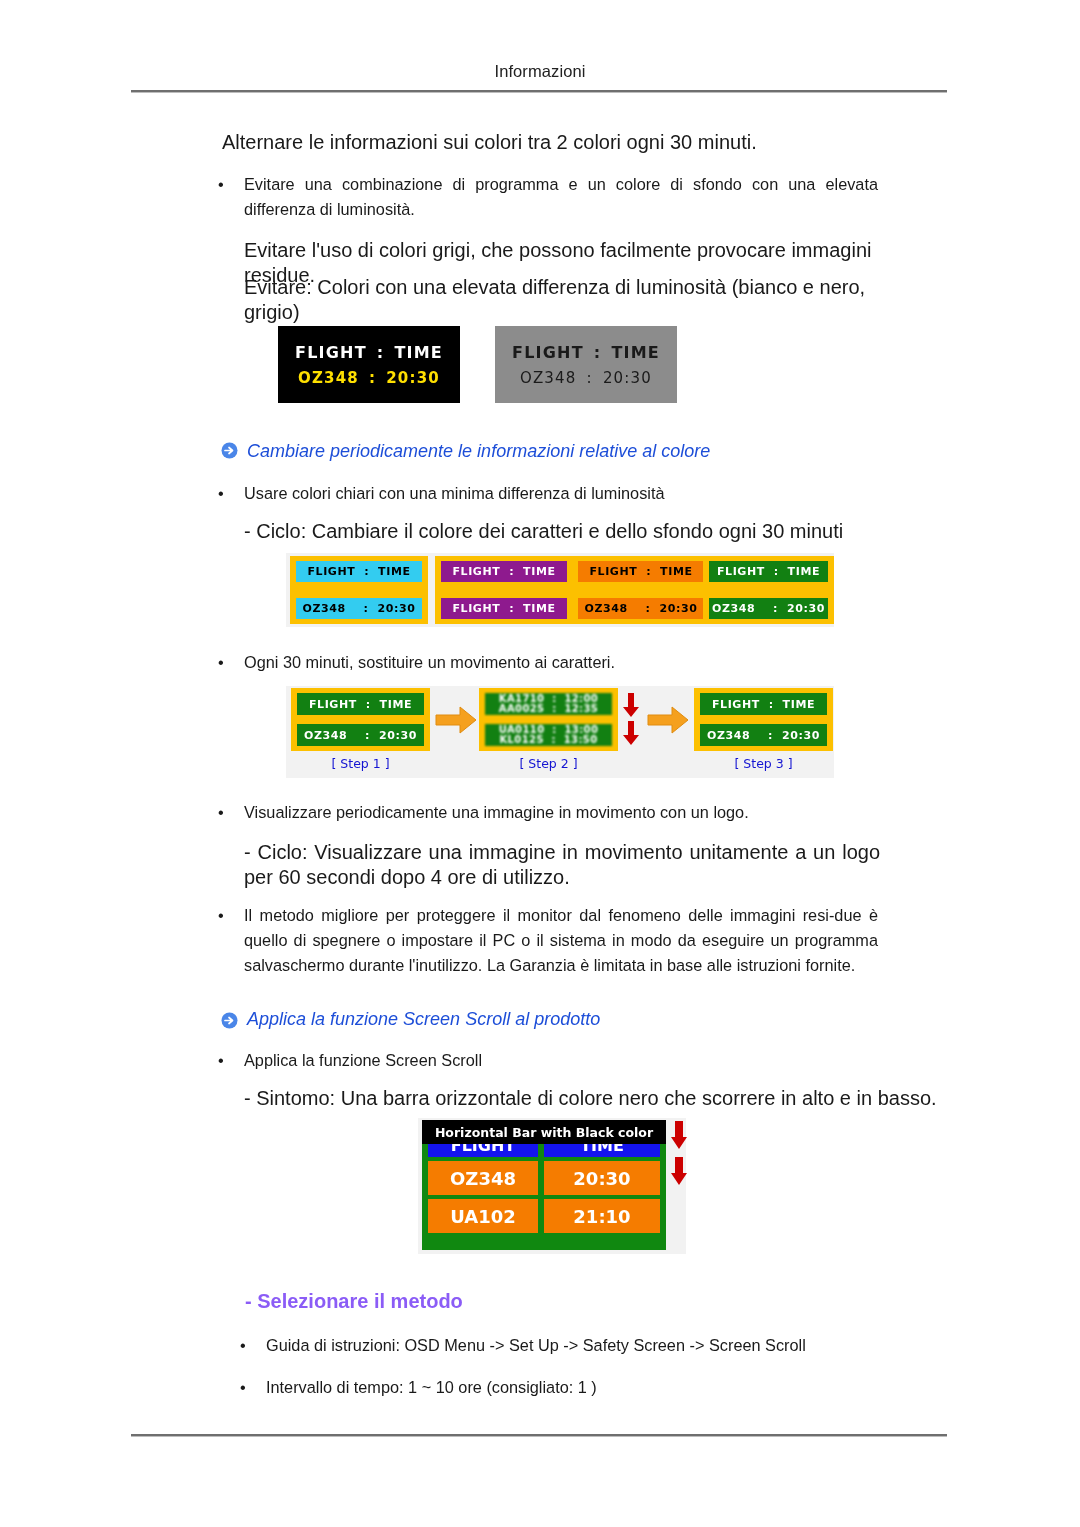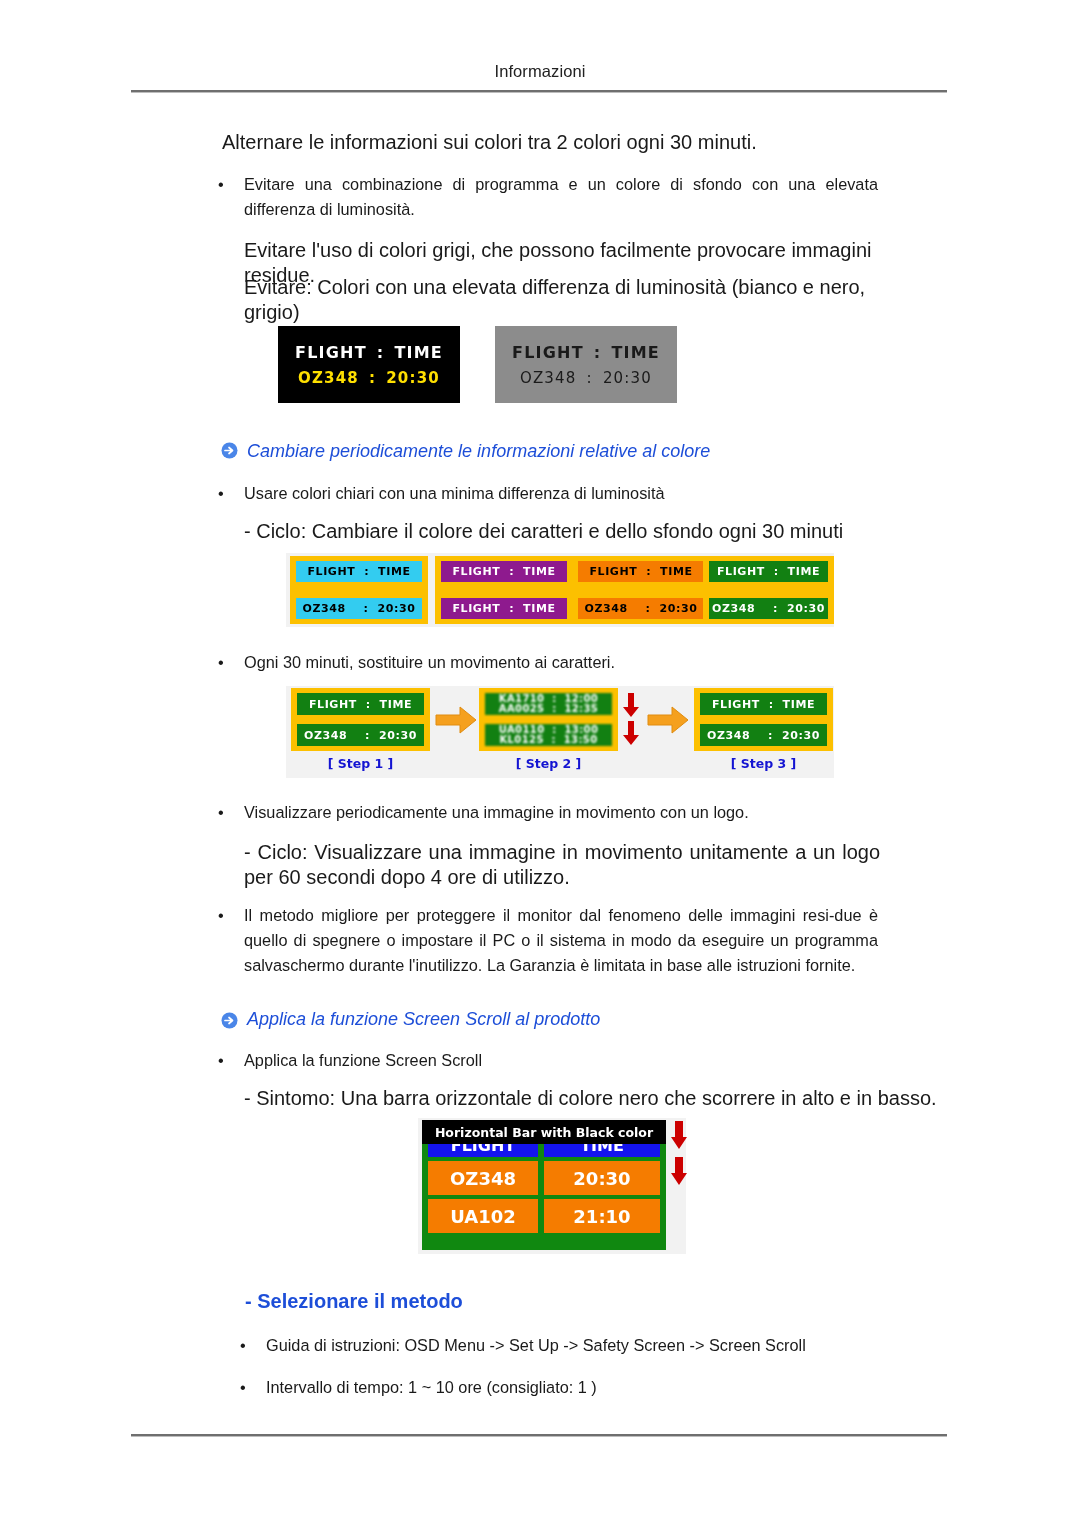--- a/index.html
+++ b/index.html
@@ -93,21 +93,21 @@
     font-size: 18px;
     font-style: italic;
     color: #1d4ed8;
     line-height: 22px;
   }
 
   .section-head {
     position: absolute;
     font-size: 20px;
     font-weight: bold;
-    color: #1d4ed8;
+    color: #8b5cf6;
   }
 
   
   .panelA {
     position: absolute;
     display: flex;
     flex-direction: column;
     justify-content: center;
     box-sizing: border-box;
   }
@@ -193,21 +193,21 @@
     line-height: 10px;
     flex-direction: column;
     justify-content: center;
     filter: blur(0.9px);
     letter-spacing: 0.4px;
   }
   .step-label {
     position: absolute;
     font-family: "DejaVu Sans", sans-serif;
     font-size: 12.5px;
-    font-weight: bold;
+    font-weight: normal;
     color: #1414d2;
     text-align: center;
     white-space: pre;
   }
   .orange-arrow {
     position: absolute;
   }
   .red-arrow {
     position: absolute;
   }

